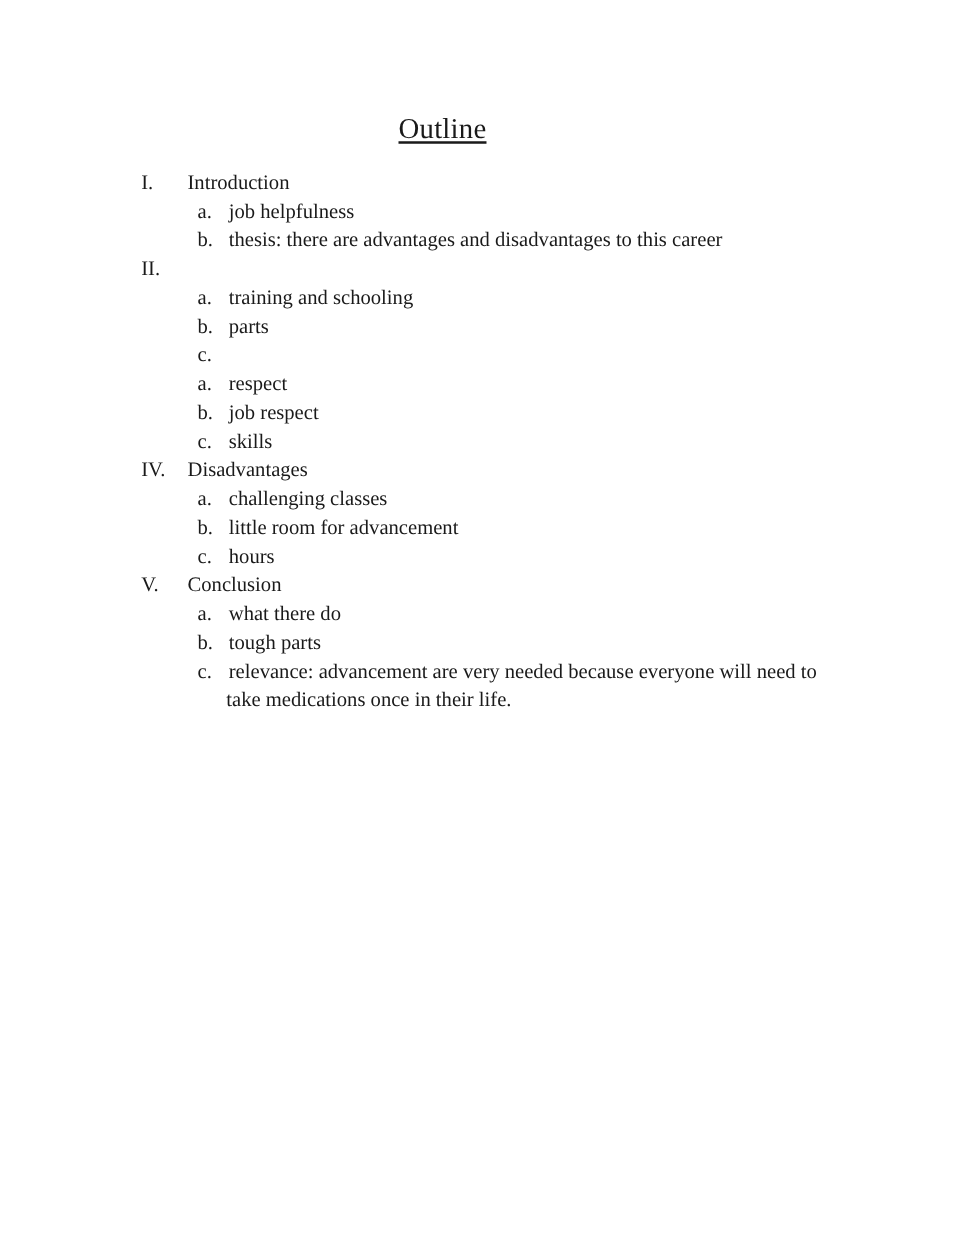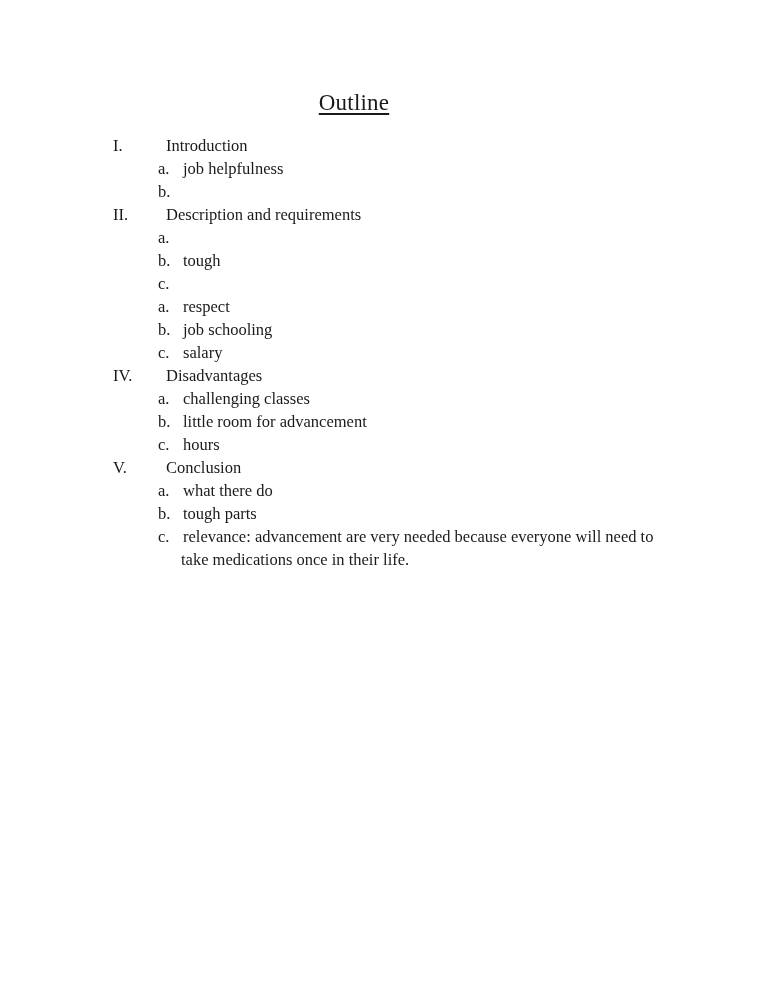--- a/index.html
+++ b/index.html
@@ -3,21 +3,21 @@
 <meta charset="utf-8">
 <style>
   html, body { margin:0; padding:0; background:#ffffff; }
   body { width:768px; height:994px; position:relative; overflow:hidden;
          font-family:"Liberation Serif", "DejaVu Serif", serif; color:#1a1a1a; }
   .title { position:absolute; top:90px; left:0; width:628px; text-align:center;
            font-size:23px; text-decoration:underline; text-underline-offset:3px; letter-spacing:0.2px;margin-left:40px; }
   .outline { position:absolute; top:134px; left:0; width:768px; font-size:16.5px; }
   .row { position:relative; height:23px; line-height:23px; white-space:nowrap; }
   .numeral { position:absolute; left:113px; }
-  .section-label { position:absolute; left:166px; }
+  .section-label { position:absolute; left:150px; }
   .letter { position:absolute; left:158px; }
   .subtext { position:absolute; left:183px; }
   .cont { position:absolute; left:181px; }
 </style>
 </head>
 <body>
 
 <div class="title">Outline</div>
 
 <div class="outline">
@@ -25,48 +25,49 @@
   <div class="row">
     <span class="numeral">I.</span>
     <span class="section-label">Introduction</span>
   </div>
   <div class="row">
     <span class="letter">a.</span>
     <span class="subtext">job helpfulness</span>
   </div>
   <div class="row">
     <span class="letter">b.</span>
+    <span class="subtext">thesis: there are advantages and disadvantages to this career</span>
   </div>
 
   <div class="row">
     <span class="numeral">II.</span>
-    <span class="section-label">Description and requirements</span>
   </div>
   <div class="row">
     <span class="letter">a.</span>
+    <span class="subtext">training and schooling</span>
   </div>
   <div class="row">
     <span class="letter">b.</span>
-    <span class="subtext">tough</span>
+    <span class="subtext">parts</span>
   </div>
   <div class="row">
     <span class="letter">c.</span>
   </div>
 
   <div class="row">
     <span class="letter">a.</span>
     <span class="subtext">respect</span>
   </div>
   <div class="row">
     <span class="letter">b.</span>
-    <span class="subtext">job schooling</span>
+    <span class="subtext">job respect</span>
   </div>
   <div class="row">
     <span class="letter">c.</span>
-    <span class="subtext">salary</span>
+    <span class="subtext">skills</span>
   </div>
 
   <div class="row">
     <span class="numeral">IV.</span>
     <span class="section-label">Disadvantages</span>
   </div>
   <div class="row">
     <span class="letter">a.</span>
     <span class="subtext">challenging classes</span>
   </div>

